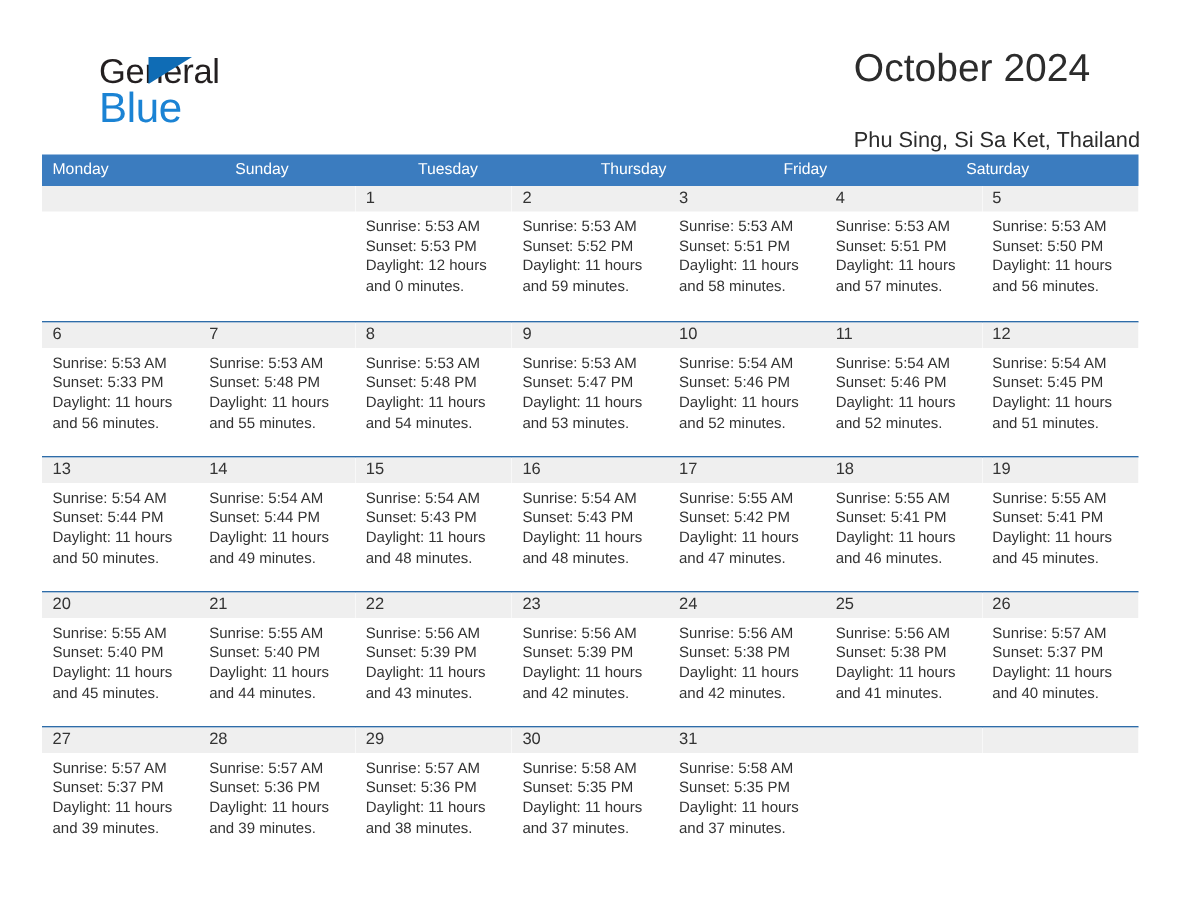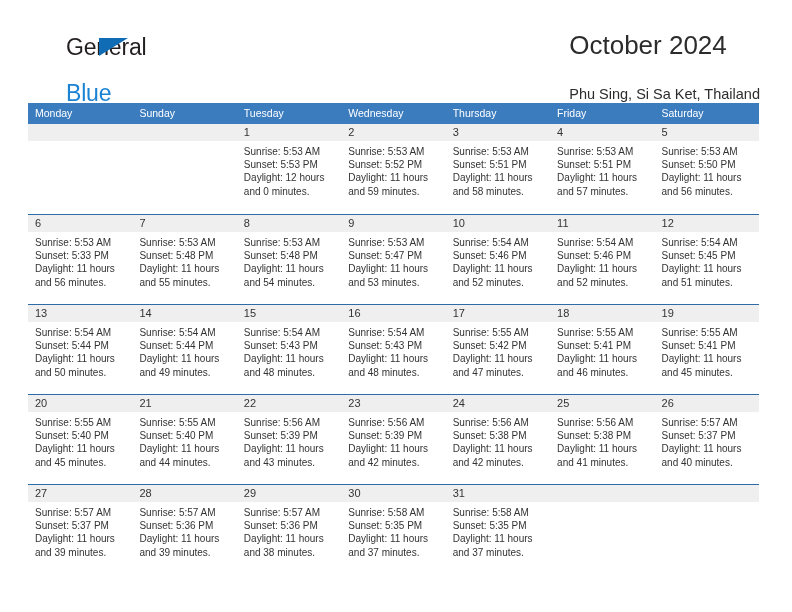--- a/index.html
+++ b/index.html
@@ -54,25 +54,24 @@
     width: 0;
     height: 0;
     border-left: 29px solid #0f6cb5;
     border-bottom: 18px solid transparent;
   }
 
   .logo-blue {
     position: absolute;
     left: 38px;
     top: 22px;
-    font-size: 23px;
+    font-size: 28px;
     letter-spacing: -0.2px;
     color: #1b83d4;
     font-family: "Liberation Sans", sans-serif;
-    margin-top: 24px;
   }
 
   .title-block {
     position: absolute;
     right: 0;
     top: 0;
     text-align: left;
   }
 
   .cal-title {
@@ -171,21 +170,20 @@
       <div class="cal-subtitle">Phu Sing, Si Sa Ket, Thailand</div>
     </div>
 
   </div>
 
   <div class="calendar">
     <div class="dow-row">
         <div class="dow-cell">Monday</div>
         <div class="dow-cell">Sunday</div>
         <div class="dow-cell">Tuesday</div>
-        <div class="dow-cell">Wednesday</div>
         <div class="dow-cell">Thursday</div>
         <div class="dow-cell">Friday</div>
         <div class="dow-cell">Saturday</div>
       </div>
     <div id="weeks-container">
         <div class="week-row first">
           <div class="day-cell">
             <div class="day-num empty"></div>
           </div>
           <div class="day-cell">

